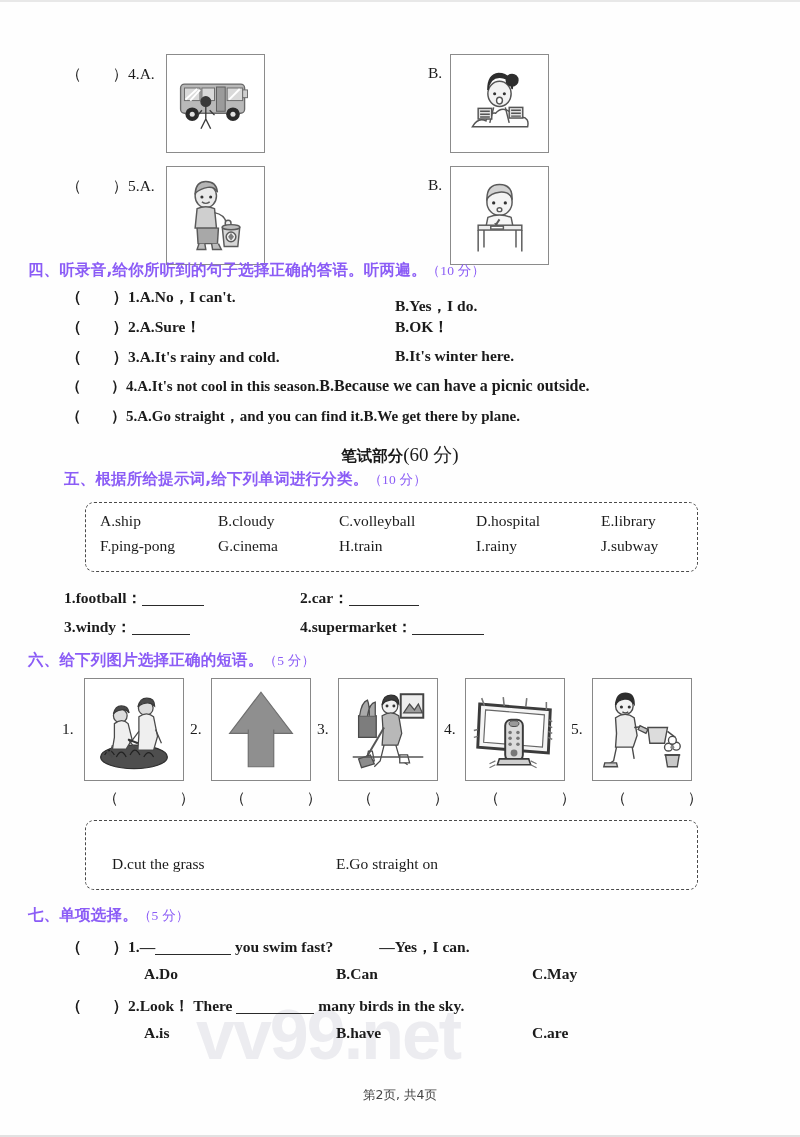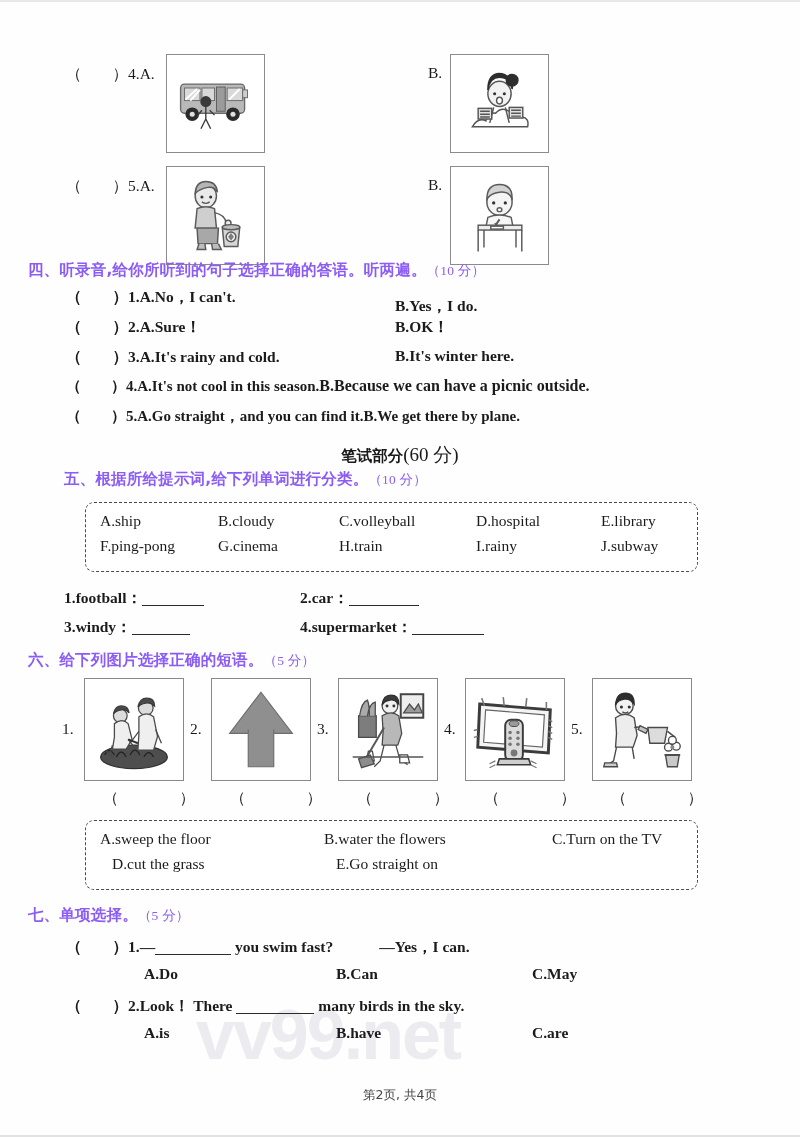--- a/index.html
+++ b/index.html
@@ -428,23 +428,20 @@
           <circle cx="77" cy="68" r="4" fill="#fff"></circle>
           <circle cx="85" cy="67" r="4" fill="#fff"></circle>
           <circle cx="81" cy="61" r="4" fill="#fff"></circle>
           <circle cx="81" cy="68" r="2" fill="#888" stroke="none"></circle>
         </g>
       </svg>
     </div>
     <div class="p6-paren en" style="left:611px; top:786px;">（　　）</div>
 
     <div class="dashbox" style="left:85px; top:818px; width:613px; height:70px;">
-      <div class="row en" style="left:14px; top:9px;">
-        <span style="display:inline-block;width:224px;">A.sweep the floor</span><span style="display:inline-block;width:228px;">B.water the flowers</span><span>C.Turn on the TV</span>
-      </div>
       <div class="row en" style="left:26px; top:34px;">
         <span style="display:inline-block;width:224px;">D.cut the grass</span><span>E.Go straight on</span>
       </div>
     </div>
 
     <div class="cn-head" style="position:absolute; left:28px; top:903px;">
       <span>七、单项选择。</span><span class="pts">（5 分）</span>
     </div>
 
     <div class="q-line en" style="left:66px; top:935px;">

